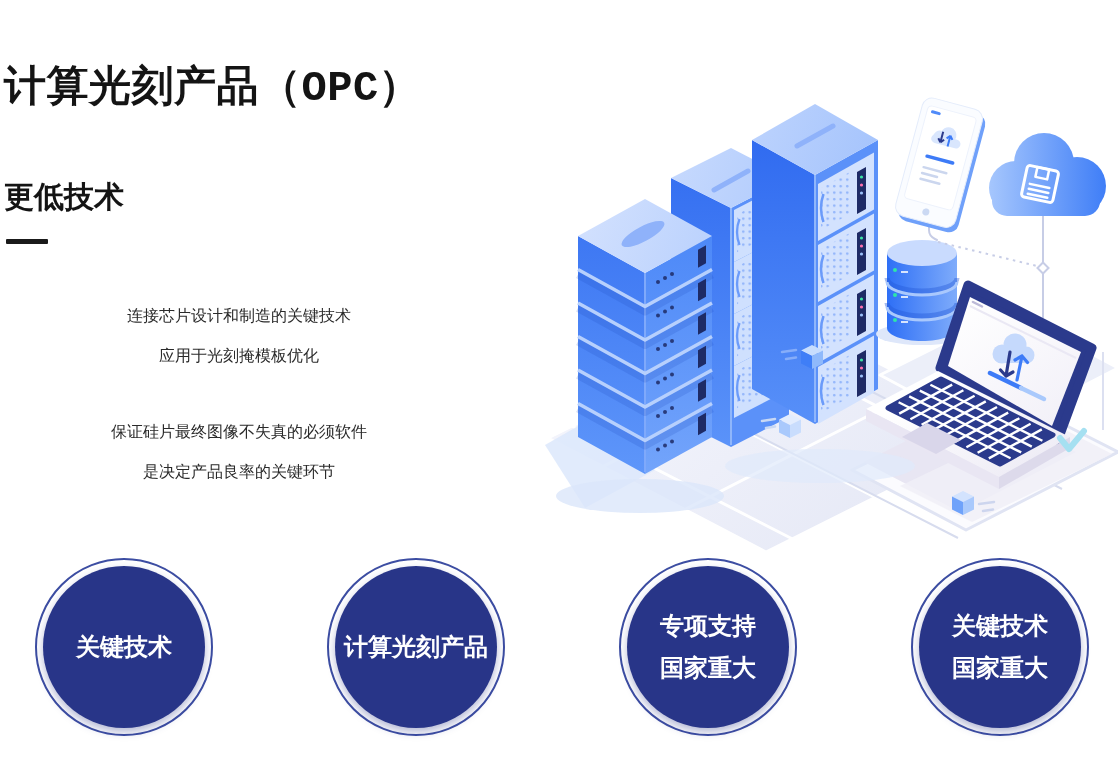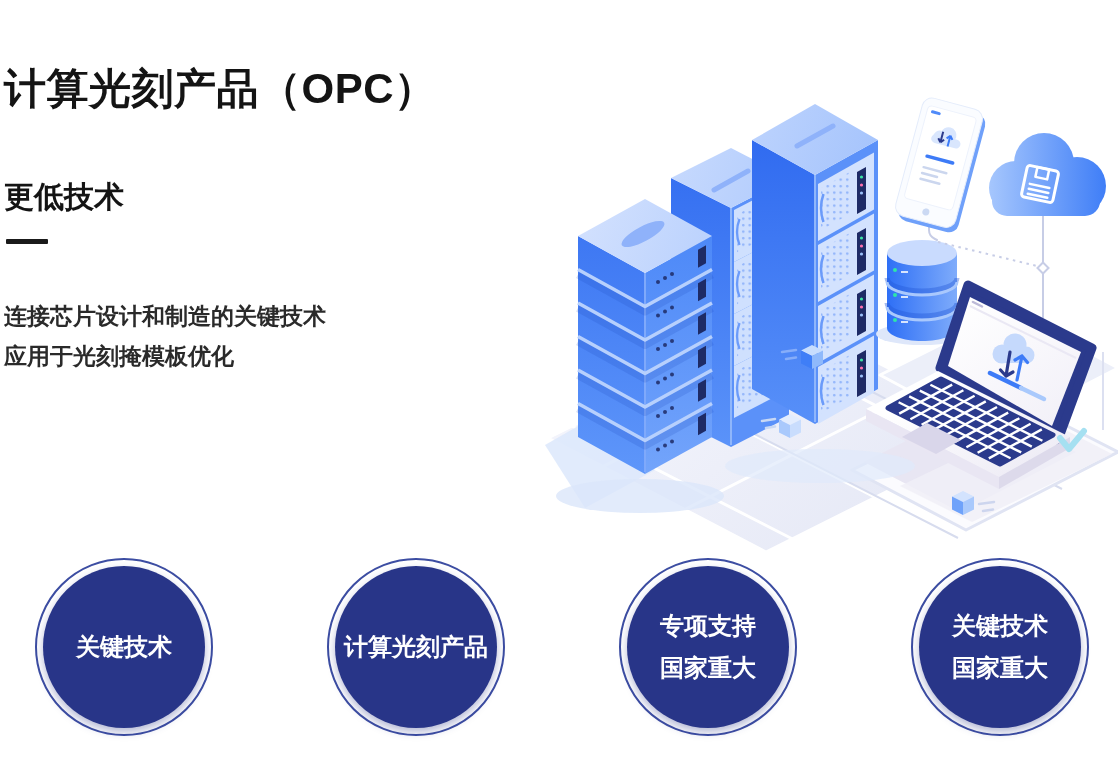--- a/index.html
+++ b/index.html
@@ -2,32 +2,32 @@
 <html><head>
 <meta charset="utf-8">
 <style>
   html,body { margin:0; padding:0; background:#ffffff; }
   .canvas {
     position:relative; width:1118px; height:778px; background:#ffffff;
     overflow:hidden; font-family:"Liberation Sans", sans-serif;
   }
   .page-title {
     position:absolute; left:4px; top:62px; margin:0;
-    font-size:42px; line-height:1.3; font-weight:900; color:#141414; letter-spacing:0.5px;
+    font-size:42px; line-height:1.3; font-weight:900; color:#141414; letter-spacing:0.5px;font-family:Liberation Mono, monospace;
   }
   .section-heading {
     position:absolute; left:4px; top:177px; margin:0;
     font-size:30px; line-height:1.3; font-weight:900; color:#141414;
   }
   .heading-rule {
     position:absolute; left:6px; top:239px; width:42px; height:5px;
     background:#1a1a1a; border-radius:1px;
   }
   .desc { position:absolute; left:4px; top:296px; width:470px; }
-  .desc p { margin:0; font-size:23px; line-height:40px; color:#2a2a2a; font-weight:700; }
+  .desc p { margin:0; font-size:16px; line-height:40px; color:#2a2a2a; font-weight:400;text-align:center; }
   .desc p + p { margin-top:36px; }
   .pline { display:block; }
   .hero { position:absolute; left:530px; top:60px; width:588px; height:500px; }
   .badge {
     position:absolute; top:558px; width:178px; height:178px;
     border:2px solid #3c4da2; border-radius:50%; box-sizing:border-box;
   }
   .badge-inner {
     position:absolute; left:50%; top:50%; transform:translate(-50%,-50%);
     width:162px; height:162px; border-radius:50%; background:#283588;
@@ -46,20 +46,24 @@
 <div class="canvas">
 
   <h1 class="page-title">计算光刻产品（OPC）</h1>
   <h2 class="section-heading">更低技术</h2>
   <div class="heading-rule"></div>
 
   <div class="desc">
     <p>
       <span class="pline">连接芯片设计和制造的关键技术</span>
       <span class="pline">应用于光刻掩模板优化</span>
+    </p>
+    <p>
+      <span class="pline">保证硅片最终图像不失真的必须软件</span>
+      <span class="pline">是决定产品良率的关键环节</span>
     </p>
   </div>
 
   <div class="hero">
   <svg width="588" height="500" viewBox="530 60 588 500" xmlns="http://www.w3.org/2000/svg">
     <defs>
       <pattern id="vent" width="6.5" height="6.5" patternUnits="userSpaceOnUse">
         <circle cx="2.2" cy="2.2" r="1.25" fill="#8FB3FA"></circle>
       </pattern>
       <linearGradient id="gLeft" x1="0" y1="100" x2="0" y2="480" gradientUnits="userSpaceOnUse">

